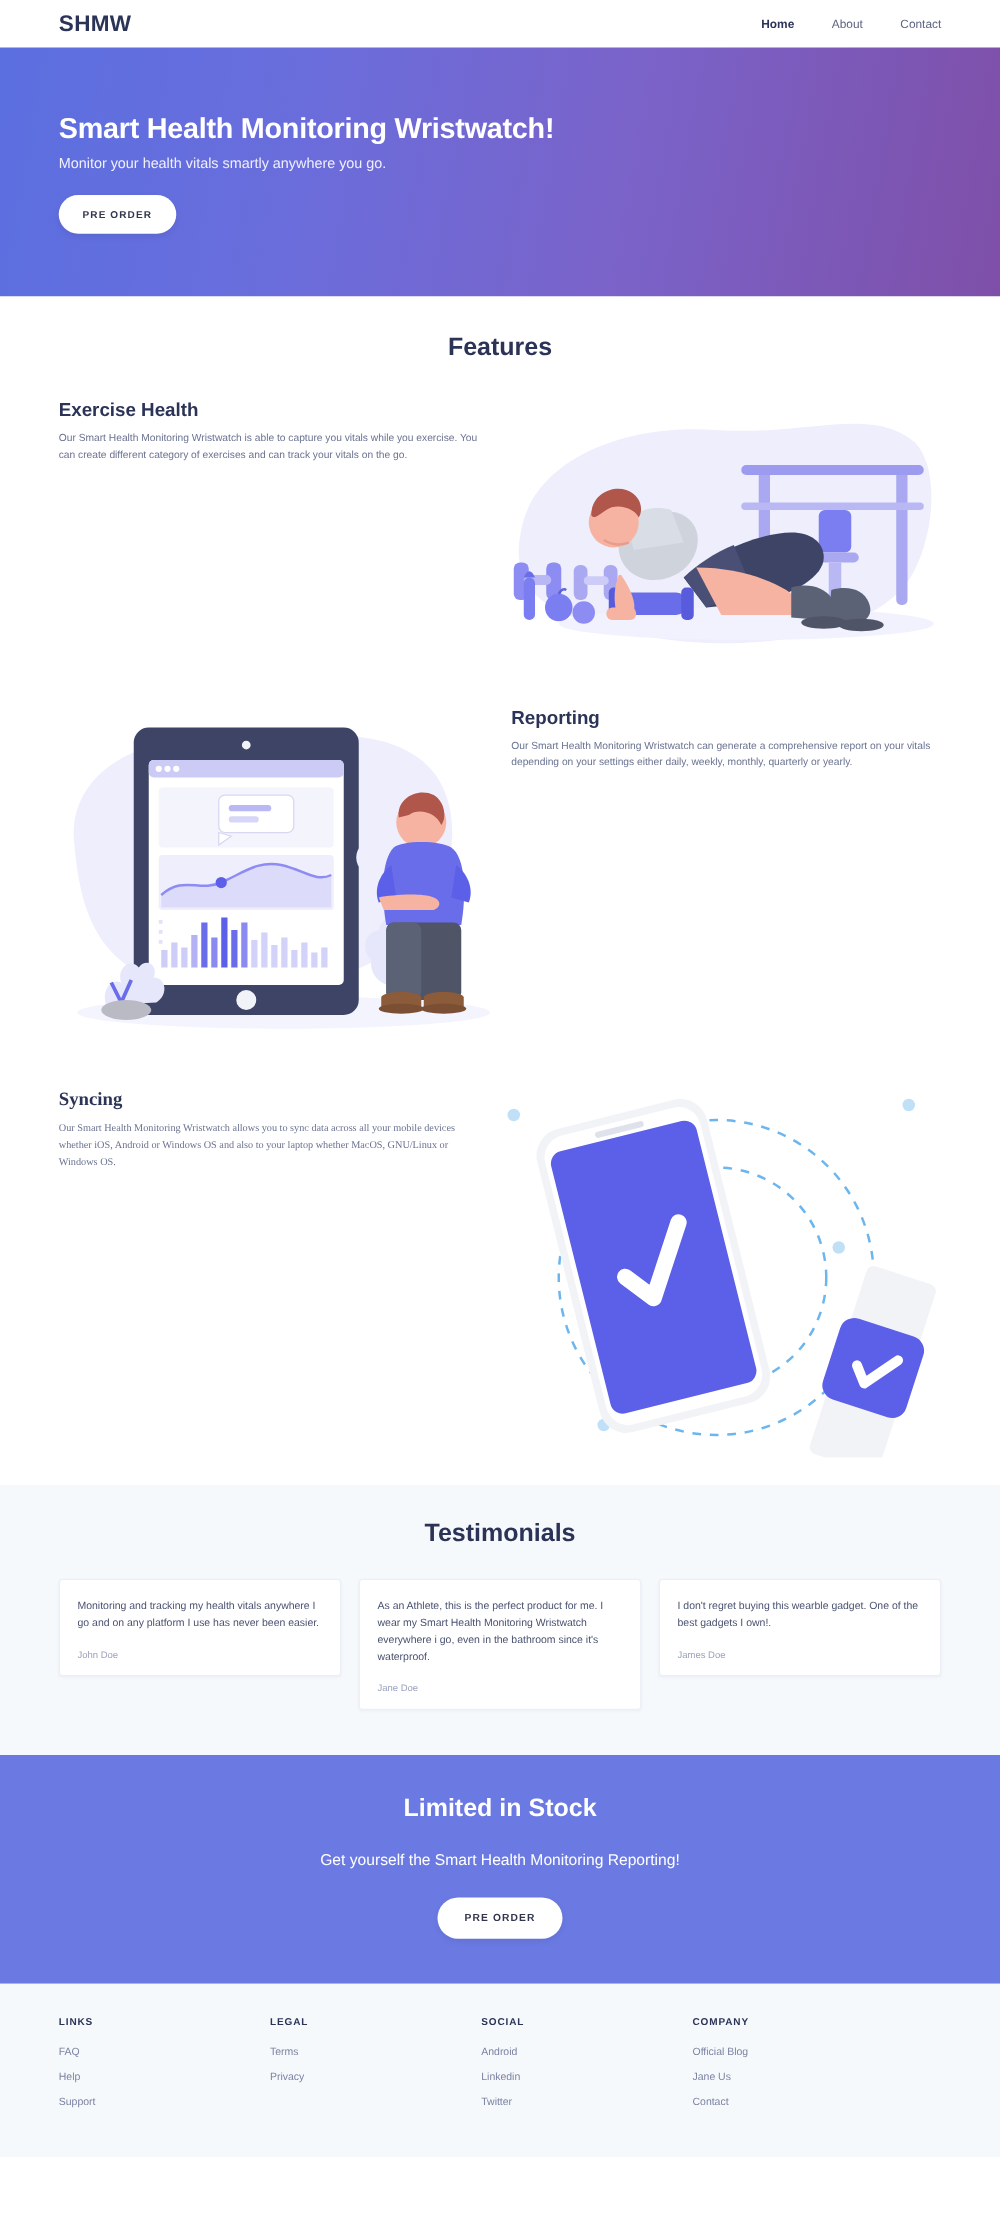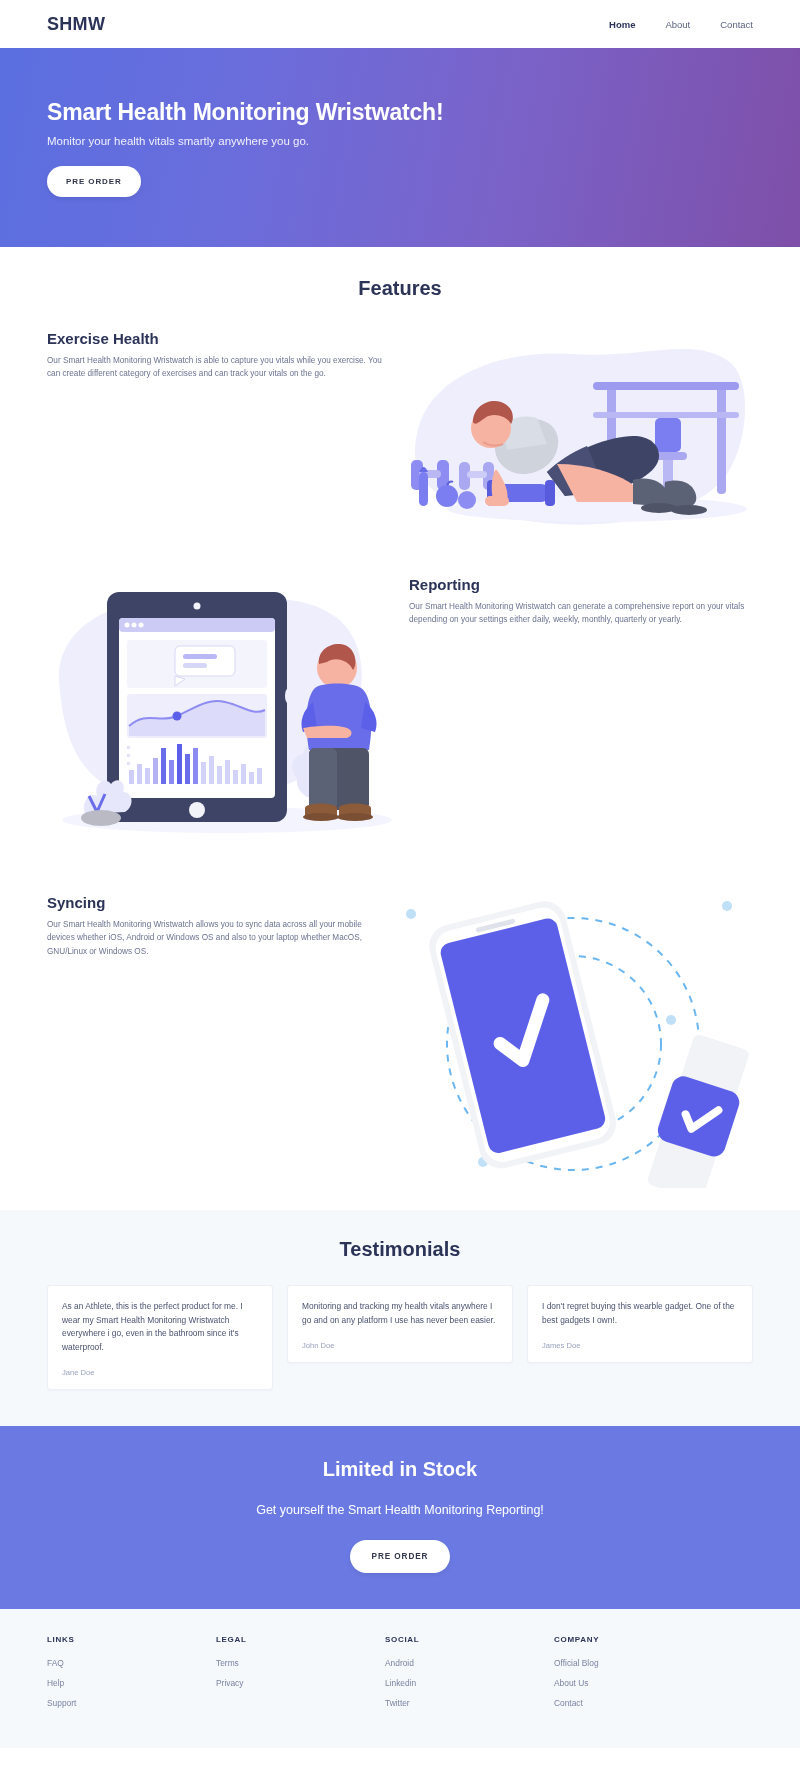--- a/index.html
+++ b/index.html
@@ -8,21 +8,21 @@
   body {
     font-family: "Liberation Sans", sans-serif;
     background: #ffffff;
     color: #3d4465;
     -webkit-font-smoothing: antialiased;
   }
   .wrap { width: 706px; margin: 0 auto; }
 
   
   .navbar {
-    height: 48px;
+    height: 38px;
     background: #ffffff;
     display: flex;
     align-items: center;
     border-radius: 15px;
   }
   .navbar .wrap {
     display: flex;
     align-items: center;
     justify-content: space-between;
     width: 706px;
@@ -315,21 +315,21 @@
           <path d="M42 226 l8 16 M58 224 l-8 18" stroke="#6a6dea" stroke-width="3" fill="none"></path>
           <ellipse cx="54" cy="248" rx="20" ry="8" fill="#b9bac4"></ellipse>
         </svg>
       </div>
       <div class="feature-text" style="padding-left:6px;">
         <div class="feature-h">Reporting</div>
         <div class="feature-p">Our Smart Health Monitoring Wristwatch can generate a comprehensive report on your vitals depending on your settings either daily, weekly, monthly, quarterly or yearly.</div>
       </div>
     </div>
 
-    <div class="feature-row" style="margin-top:38px;">
+    <div class="feature-row" style="margin-top:26px;font-family:Liberation Serif, serif;">
       <div class="feature-text">
         <div class="feature-h">Syncing</div>
         <div class="feature-p">Our Smart Health Monitoring Wristwatch allows you to sync data across all your mobile devices whether iOS, Android or Windows OS and also to your laptop whether MacOS, GNU/Linux or Windows OS.</div>
       </div>
       <div class="feature-art">
         <svg viewBox="0 0 356 300" xmlns="http://www.w3.org/2000/svg">
           <circle cx="14" cy="26" r="5" fill="#bfe0f7"></circle>
           <circle cx="330" cy="18" r="5" fill="#bfe0f7"></circle>
           <circle cx="274" cy="132" r="5" fill="#bfe0f7"></circle>
           <circle cx="86" cy="274" r="5" fill="#bfe0f7"></circle>
@@ -352,26 +352,26 @@
       </div>
     </div>
   </div>
 </div>
 
 <div class="testimonials">
   <div class="wrap">
     <div class="section-title">Testimonials</div>
     <div class="tcards">
       <div class="tcard">
+        <div class="tquote">Monitoring and tracking my health vitals anywhere I go and on any platform I use has never been easier.</div>
+        <div class="tauthor">John Doe</div>
+      </div>
+      <div class="tcard">
         <div class="tquote">As an Athlete, this is the perfect product for me. I wear my Smart Health Monitoring Wristwatch everywhere i go, even in the bathroom since it's waterproof.</div>
         <div class="tauthor">Jane Doe</div>
-      </div>
-      <div class="tcard">
-        <div class="tquote">Monitoring and tracking my health vitals anywhere I go and on any platform I use has never been easier.</div>
-        <div class="tauthor">John Doe</div>
       </div>
       <div class="tcard">
         <div class="tquote">I don't regret buying this wearble gadget. One of the best gadgets I own!.</div>
         <div class="tauthor">James Doe</div>
       </div>
     </div>
   </div>
 </div>
 
 <div class="cta">
@@ -398,18 +398,18 @@
       </div>
       <div class="fcol">
         <div class="fhead">SOCIAL</div>
         <a class="flink" href="#">Android</a>
         <a class="flink" href="#">Linkedin</a>
         <a class="flink" href="#">Twitter</a>
       </div>
       <div class="fcol">
         <div class="fhead">COMPANY</div>
         <a class="flink" href="#">Official Blog</a>
-        <a class="flink" href="#">About Us</a>
+        <a class="flink" href="#">Jane Us</a>
         <a class="flink" href="#">Contact</a>
       </div>
     </div>
   </div>
 </div>
 
 </body></html>

